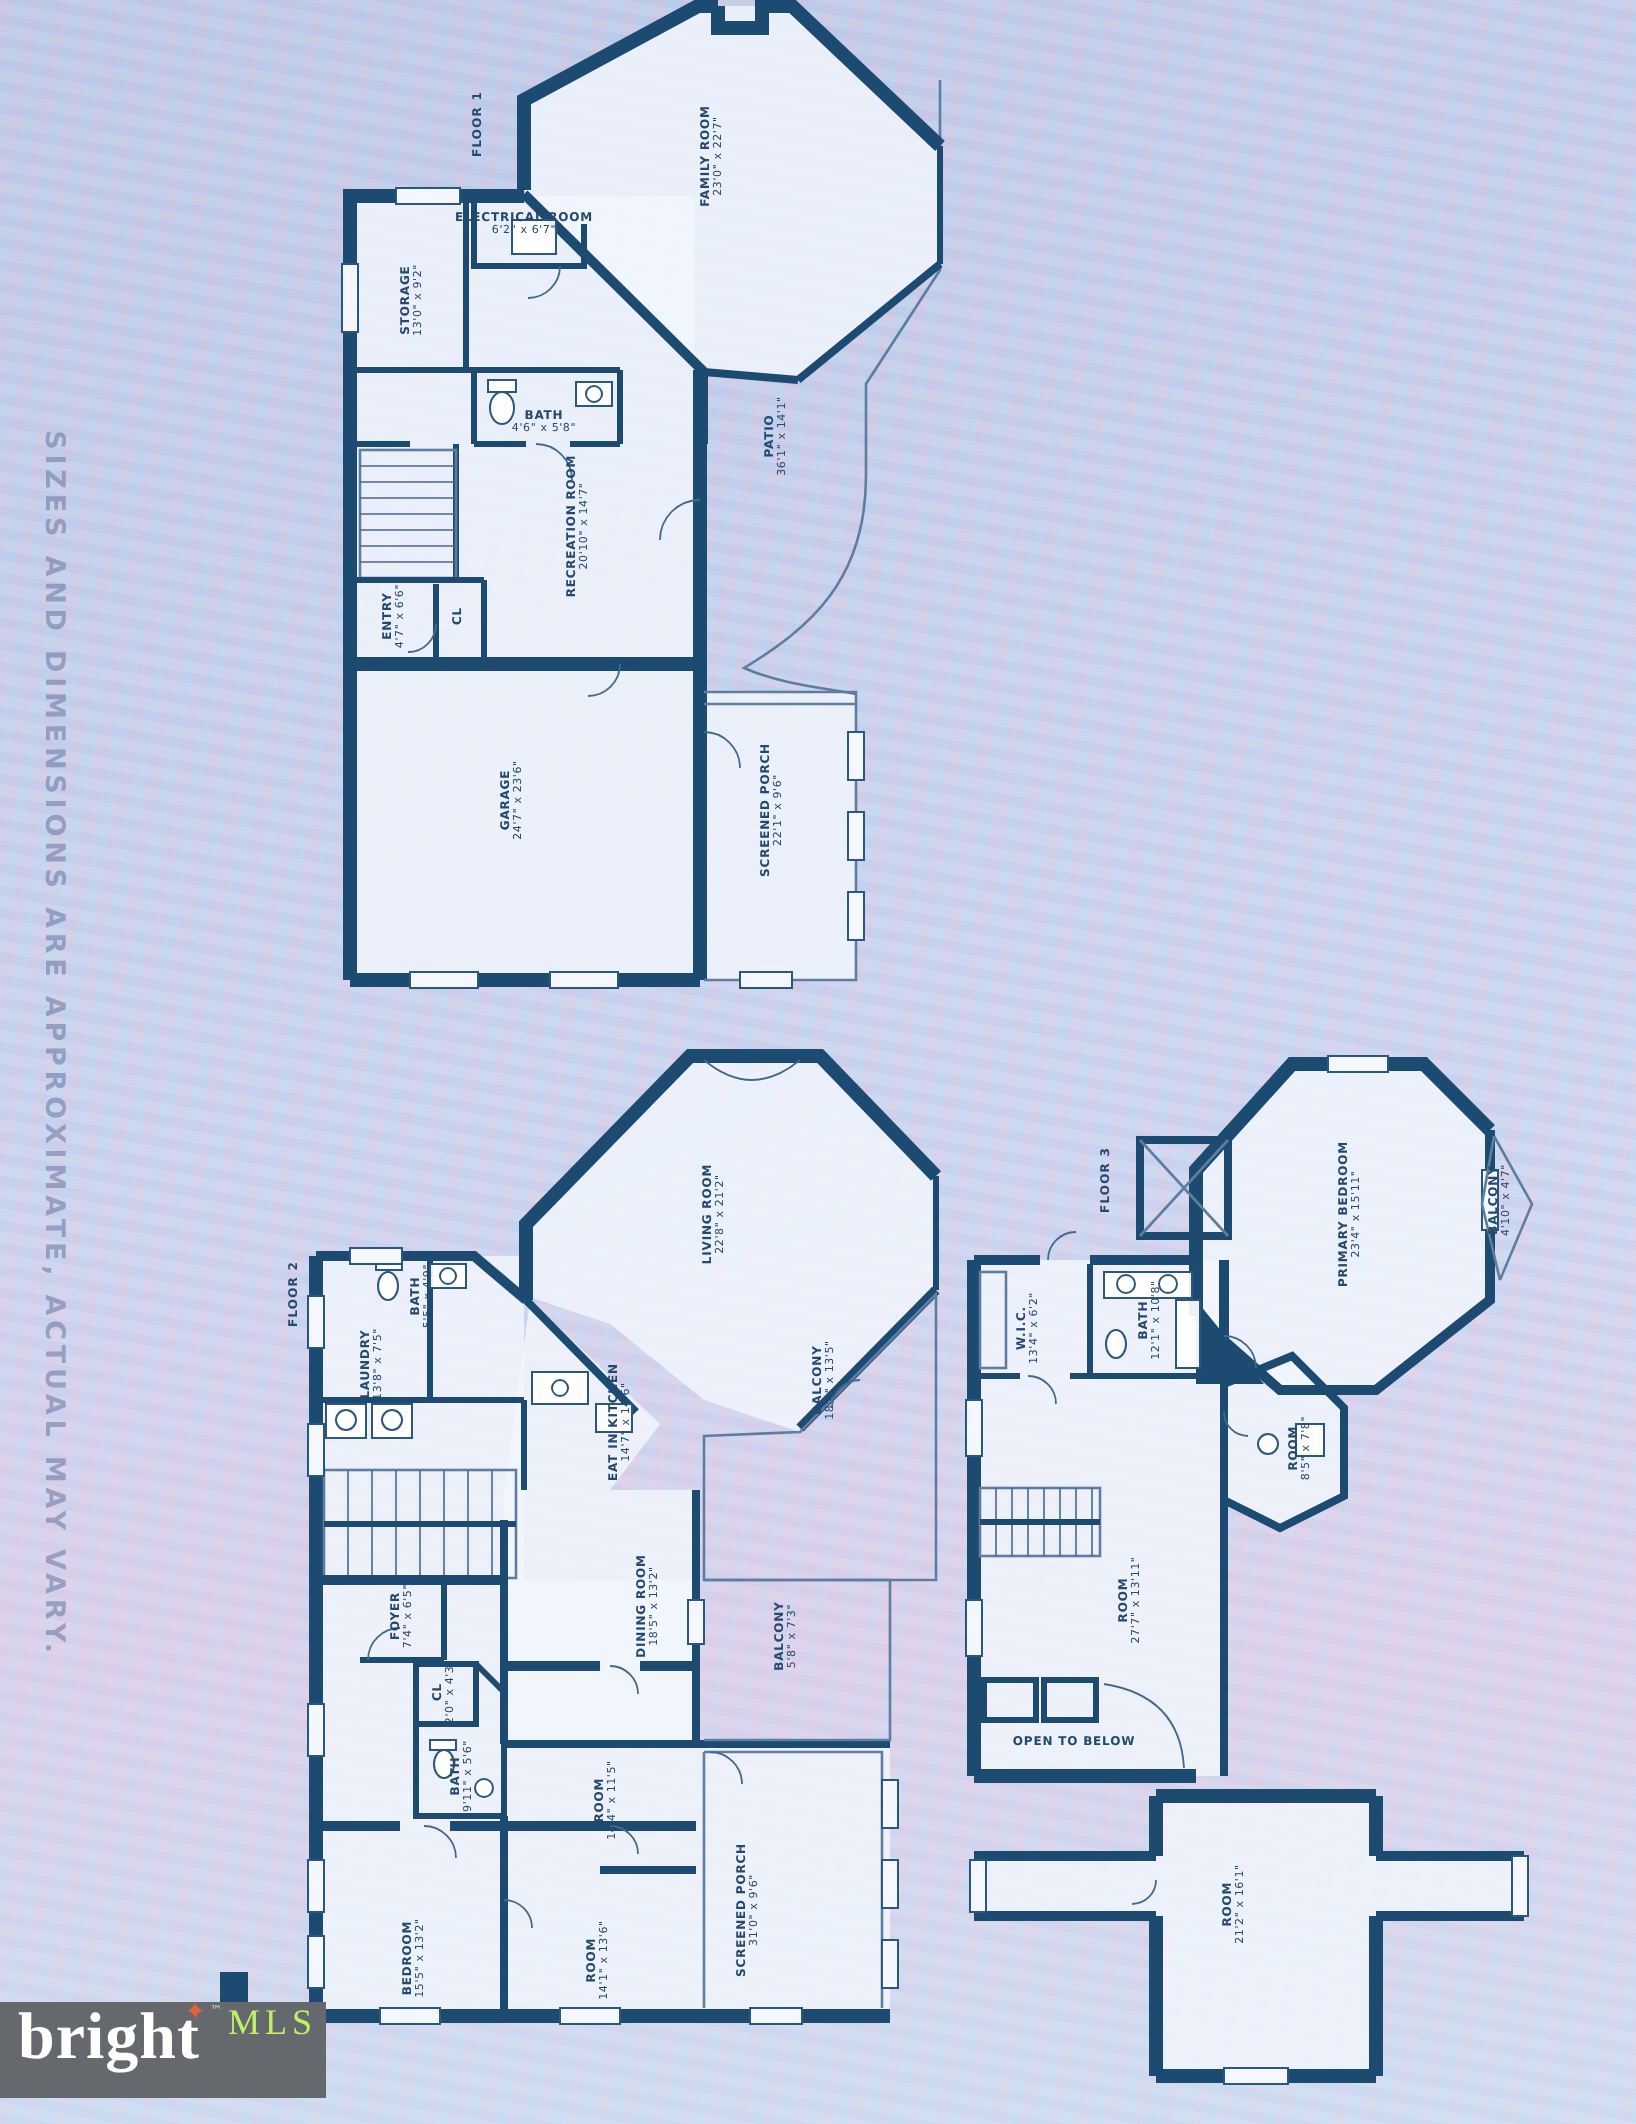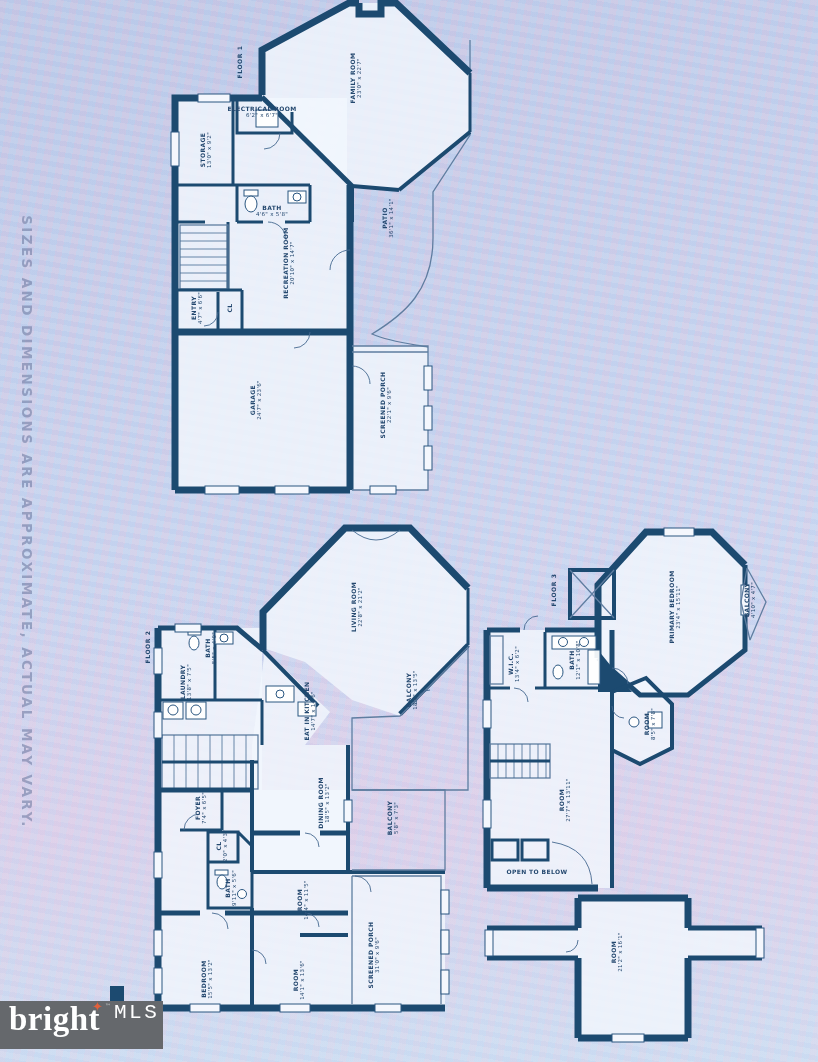--- a/index.html
+++ b/index.html
@@ -40,21 +40,21 @@
     color:rgba(104,116,156,0.55);
   }
   .logo{
     position:absolute; left:0; top:1001px; width:163px; height:48px; z-index:8;
     background:#65686c; display:flex; align-items:flex-start; padding:0 9px;
   }
   .brand-wrap{ position:relative; display:inline-block; }
   .brand{ font-family:"Liberation Serif", serif; font-weight:700; font-size:33px; color:#ffffff; letter-spacing:0.5px; }
   .star{ position:absolute; right:-3px; top:-2px; color:#e2603c; font-size:13px; }
   .tm{ position:absolute; right:-11px; top:1px; color:#d8d8d8; font-size:6px; letter-spacing:0; }
-  .mls{ margin-left:14px; font-family:Liberation Mono, monospace; font-weight:300; font-size:21px; color:#ffffff; letter-spacing:2.5px; }
+  .mls{ margin-left:14px; font-family:Liberation Serif, serif; font-weight:300; font-size:18px; color:#bef264; letter-spacing:2.5px; }
 </style>
 </head>
 <body>
 
 <div class="photo">
 
   <svg class="plans" width="818" height="1062" viewBox="0 0 818 1062">
 
     <g>
       <path class="fillroom" d="M175,98 H347 V490 H175 Z"></path>

